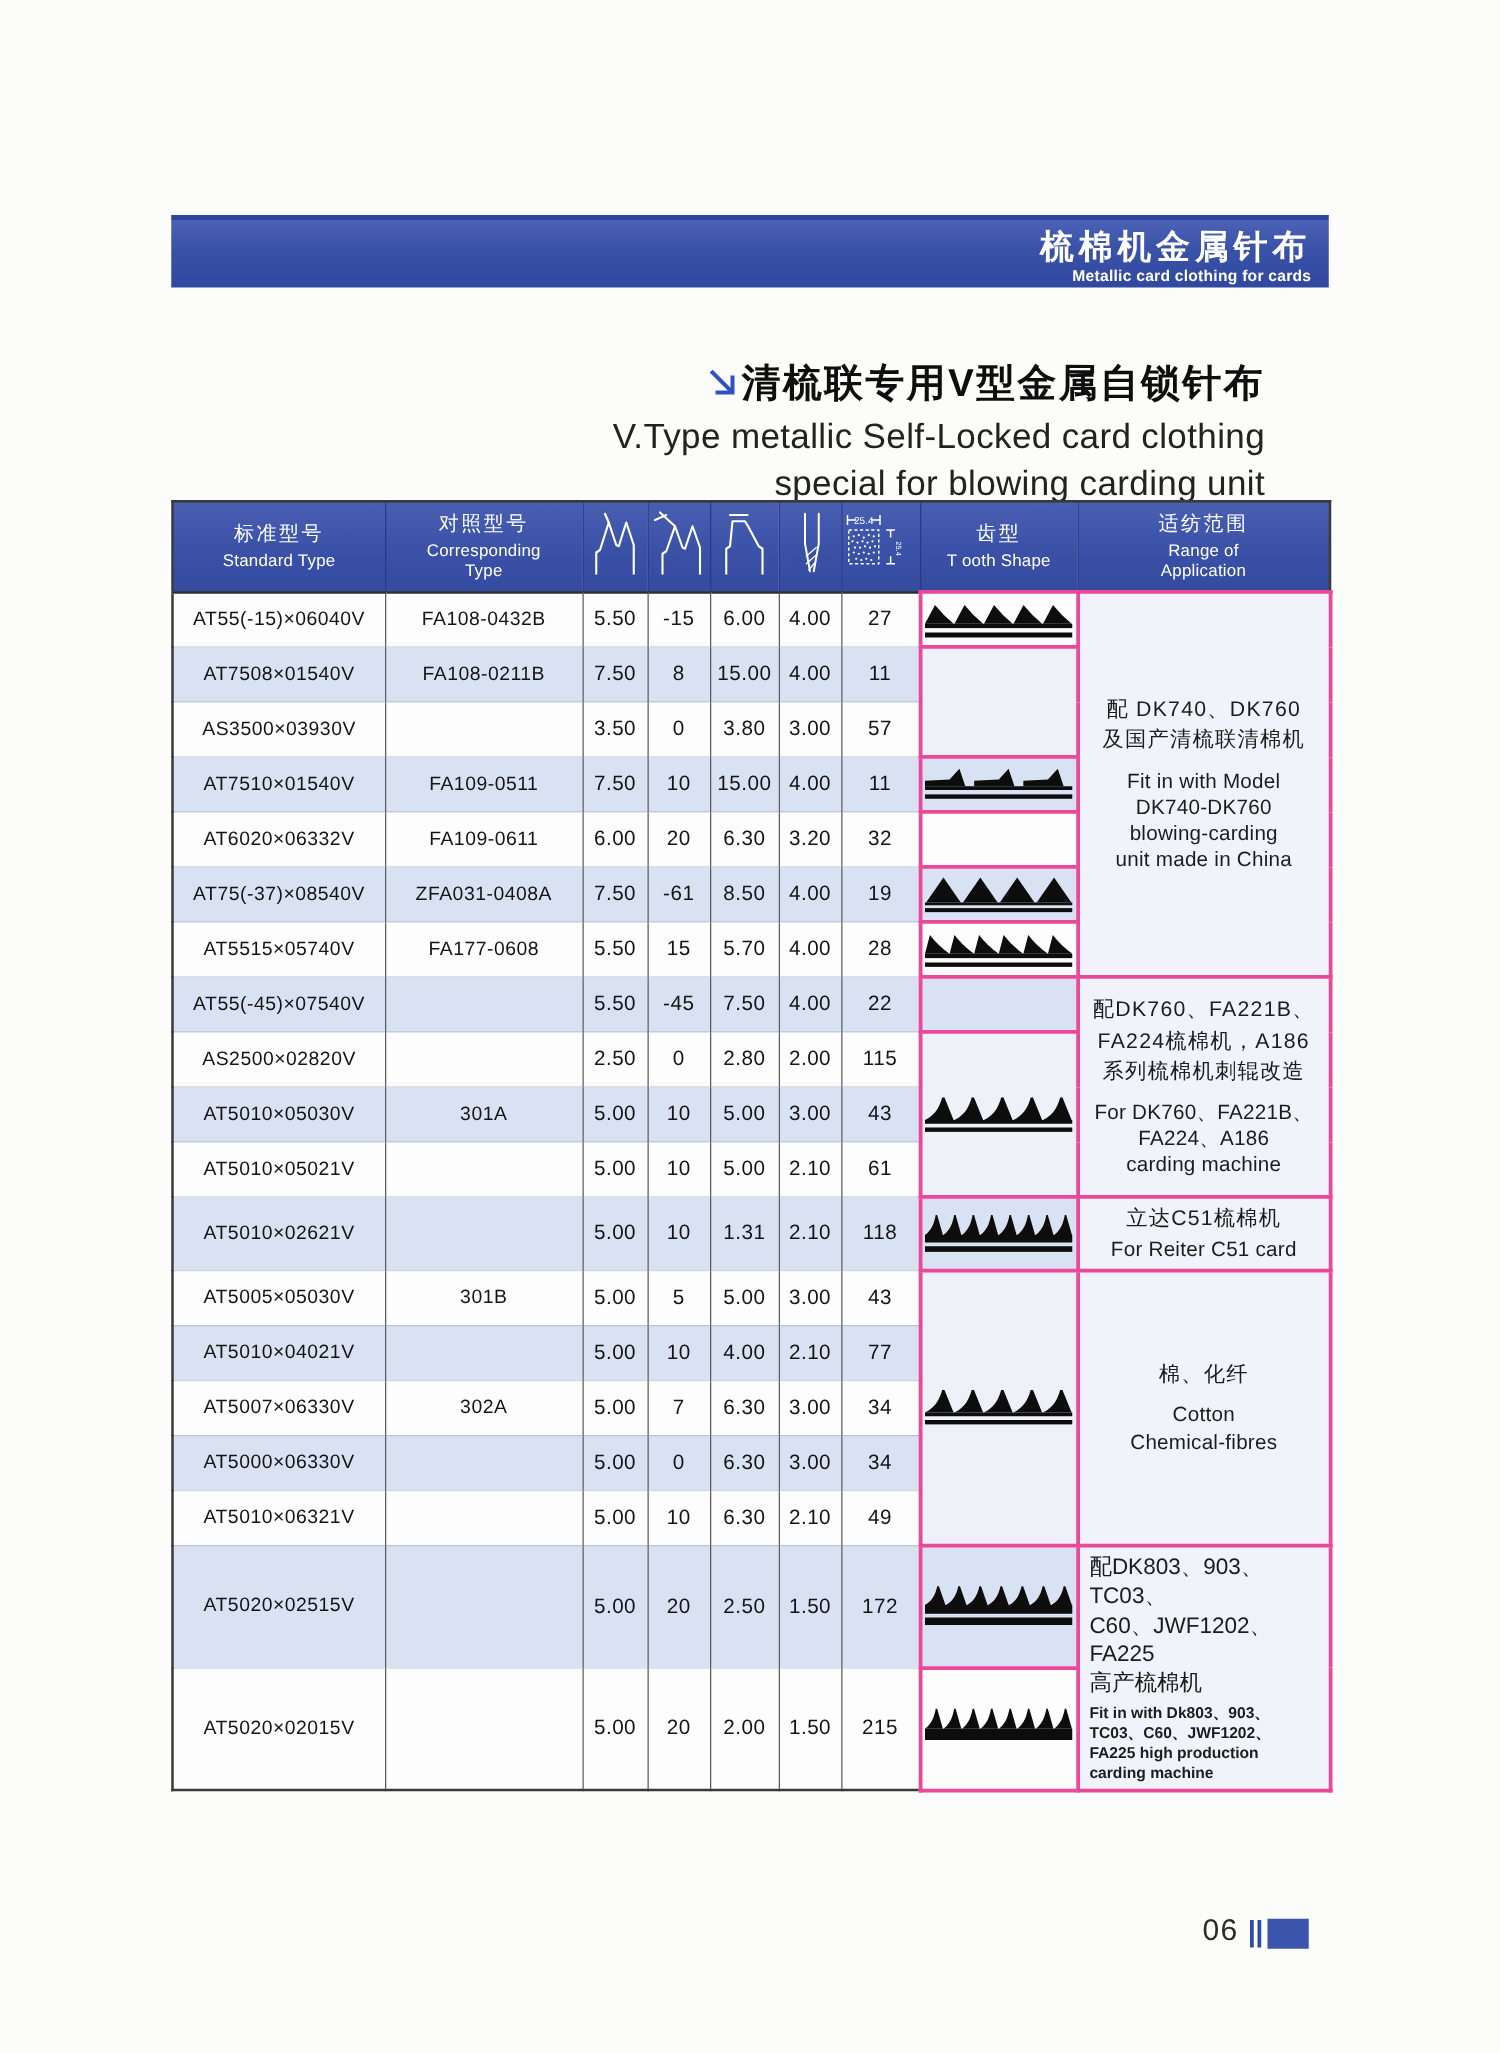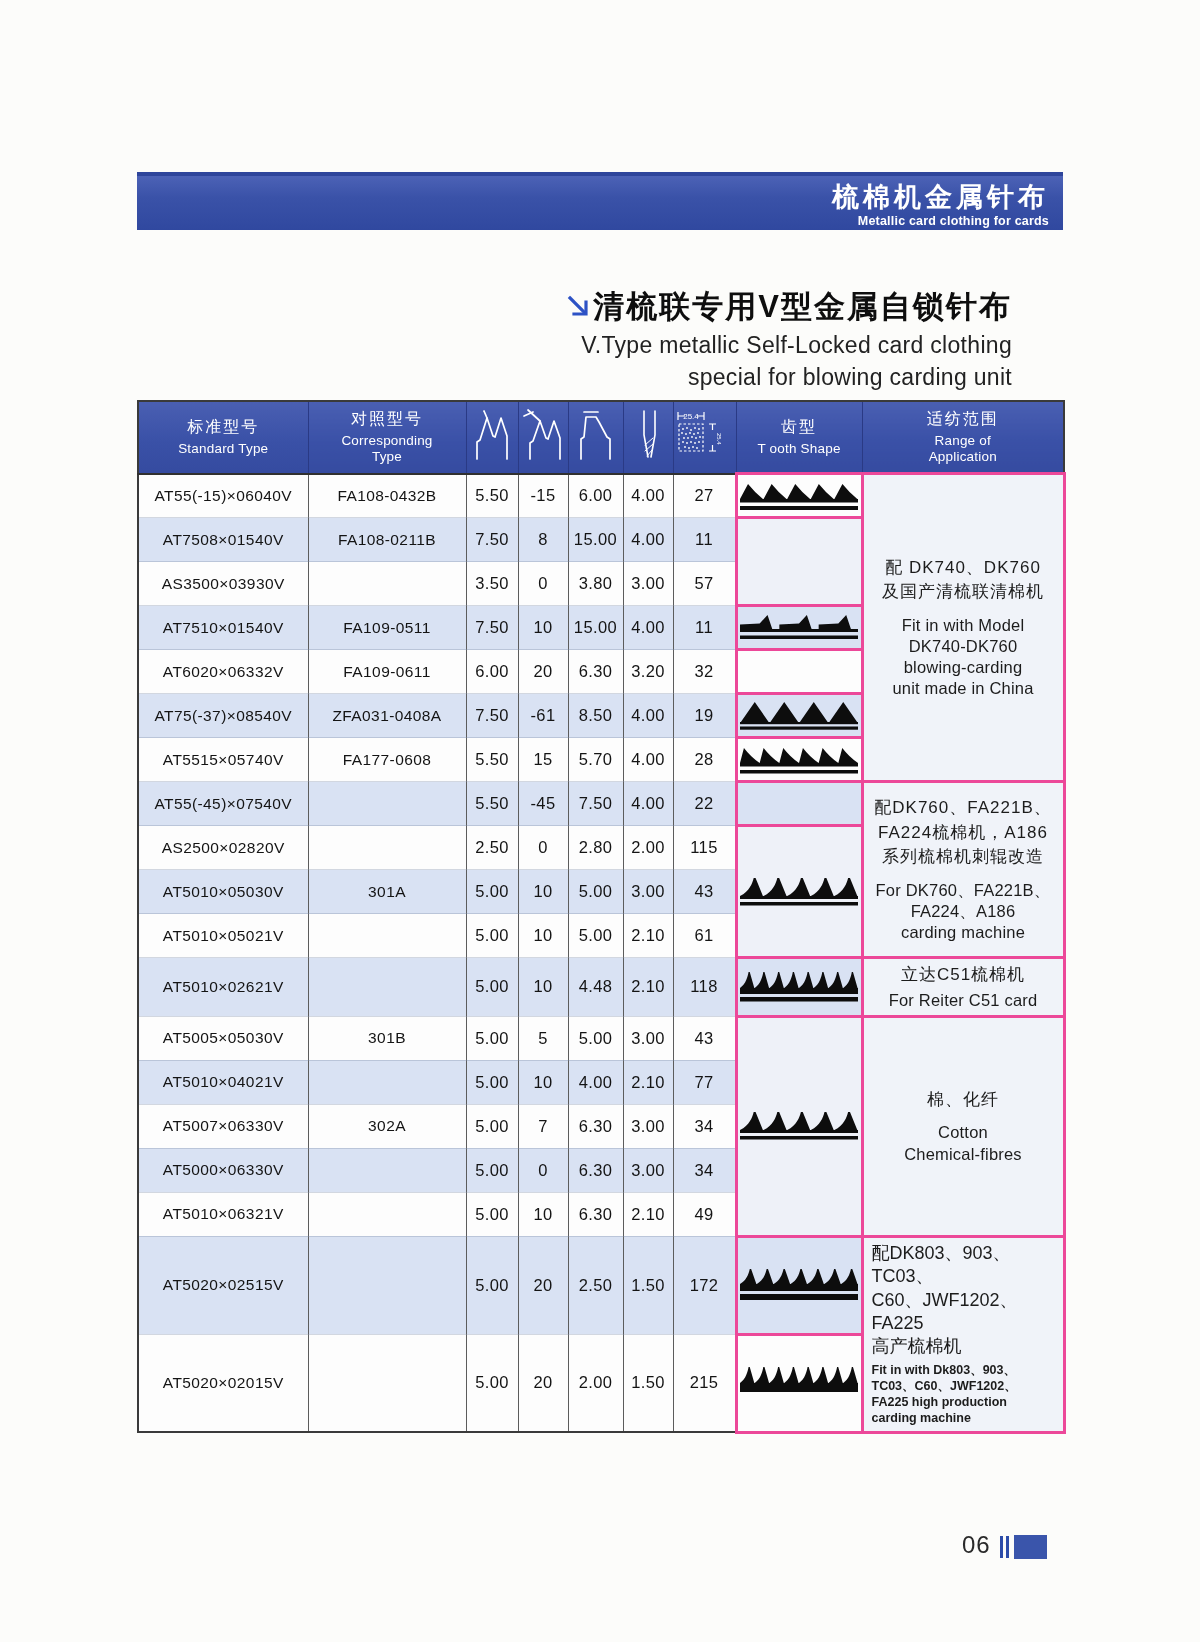--- a/index.html
+++ b/index.html
@@ -19,21 +19,21 @@
     box-shadow:0 -4px 0 #2e459b;
   }
   .top-bar-zh{font-size:27px;font-weight:bold;letter-spacing:4px;line-height:32px;}
   .top-bar-en{font-size:12.5px;font-weight:bold;letter-spacing:.2px;margin-top:1px;}
 
   
   .title-block{position:absolute;top:286px;right:188px;text-align:right;}
   .title-line1{display:flex;align-items:center;justify-content:flex-end;gap:0;
     font-size:31px;font-weight:bold;color:#0e0e0e;letter-spacing:2px;}
   .arrow-wrap{display:inline-flex;align-items:center;}
-  .subtitle{font-size:23px;color:#222;margin-top:3px;letter-spacing:.3px;line-height:1.25;}
+  .subtitle{font-size:28px;color:#222;margin-top:3px;letter-spacing:.3px;line-height:1.25;}
 
   
   table.spec{
     position:absolute;left:137px;top:400px;width:926px;
     border-collapse:collapse;table-layout:fixed;
     border:2px solid #3a3a3a;
   }
   thead th{
     background:linear-gradient(180deg,#4a5fb2 0%,#3a51a7 55%,#354ba0 100%);
     color:#fff;font-weight:normal;height:70px;padding:0;
@@ -361,21 +361,21 @@
           <td class="col-value">10</td>
           <td class="col-value">5.00</td>
           <td class="col-value">2.10</td>
           <td class="col-value">61</td>
         </tr>
         <tr class="even">
           <td class="col-standard">AT5010×02621V</td>
           <td class="col-corresponding"></td>
           <td class="col-value">5.00</td>
           <td class="col-value">10</td>
-          <td class="col-value">4.48</td>
+          <td class="col-value">1.31</td>
           <td class="col-value">2.10</td>
           <td class="col-value">118</td>
           <td rowspan="1" class="tooth-cell">
             <div class="tooth-strip">
               <svg width="118" height="38" viewBox="0 0 118 38">
                 <g fill="#0d0d0d">
                   <path d="M0 20 C5.9 16 7.67 8.8 8.555 4 L9.735000000000001 4 L14.3075 20 Z M14.75 20 C20.65 16 22.42 8.8 23.305 4 L24.485 4 L29.057499999999997 20 Z M29.5 20 C35.4 16 37.17 8.8 38.055 4 L39.235 4 L43.8075 20 Z M44.25 20 C50.15 16 51.92 8.8 52.805 4 L53.985 4 L58.5575 20 Z M59 20 C64.9 16 66.67 8.8 67.555 4 L68.735 4 L73.3075 20 Z M73.75 20 C79.65 16 81.42 8.8 82.305 4 L83.485 4 L88.0575 20 Z M88.5 20 C94.4 16 96.17 8.8 97.055 4 L98.235 4 L102.8075 20 Z M103.25 20 C109.15 16 110.92 8.8 111.805 4 L112.985 4 L117.5575 20 Z "></path>
                   <rect x="0" y="20" width="118" height="6"></rect>
                   <rect x="0" y="29" width="118" height="4.5"></rect>
                 </g>

